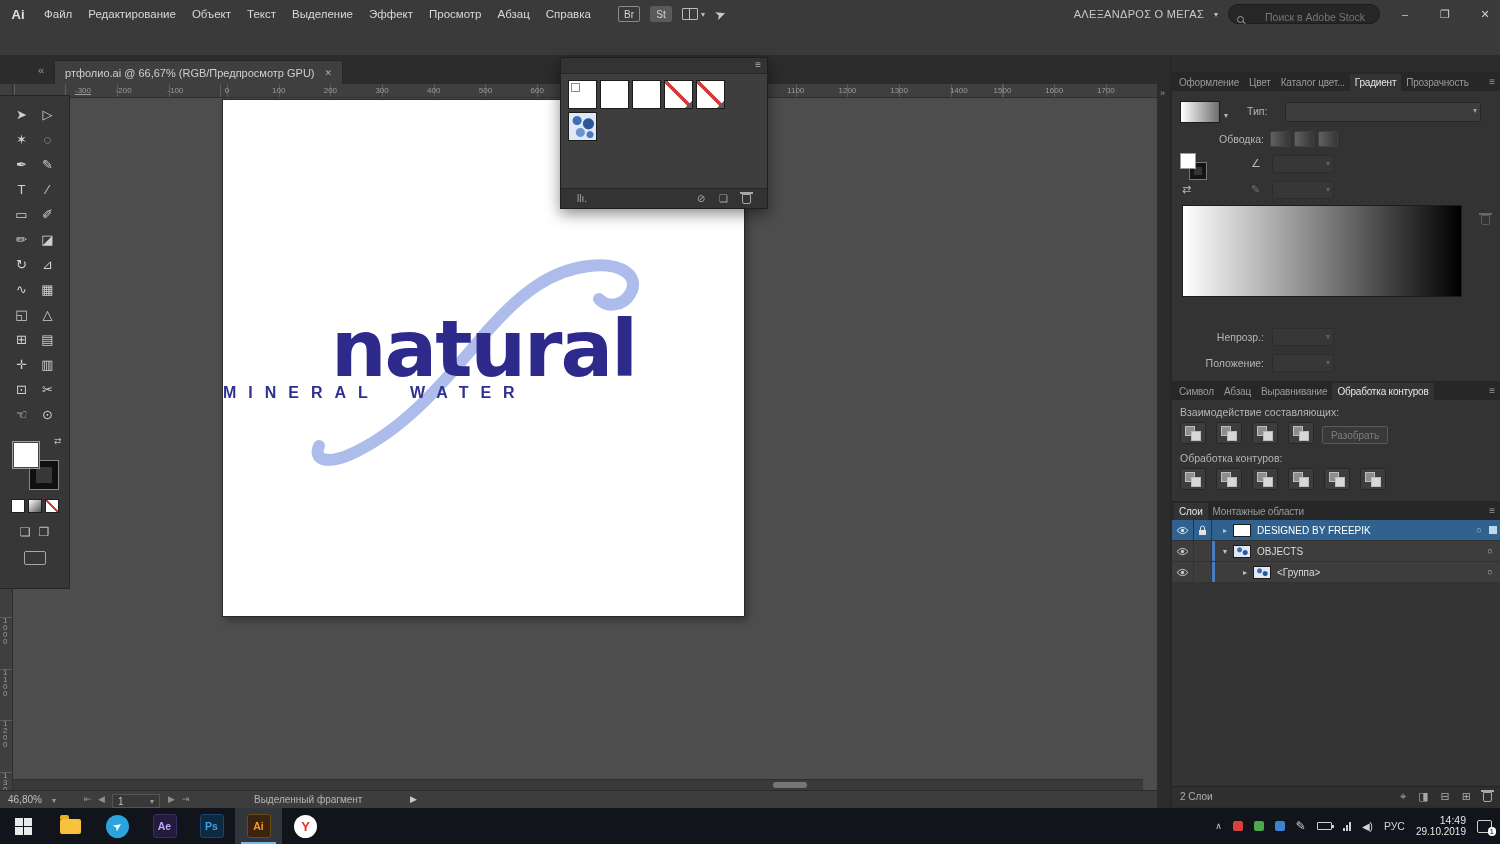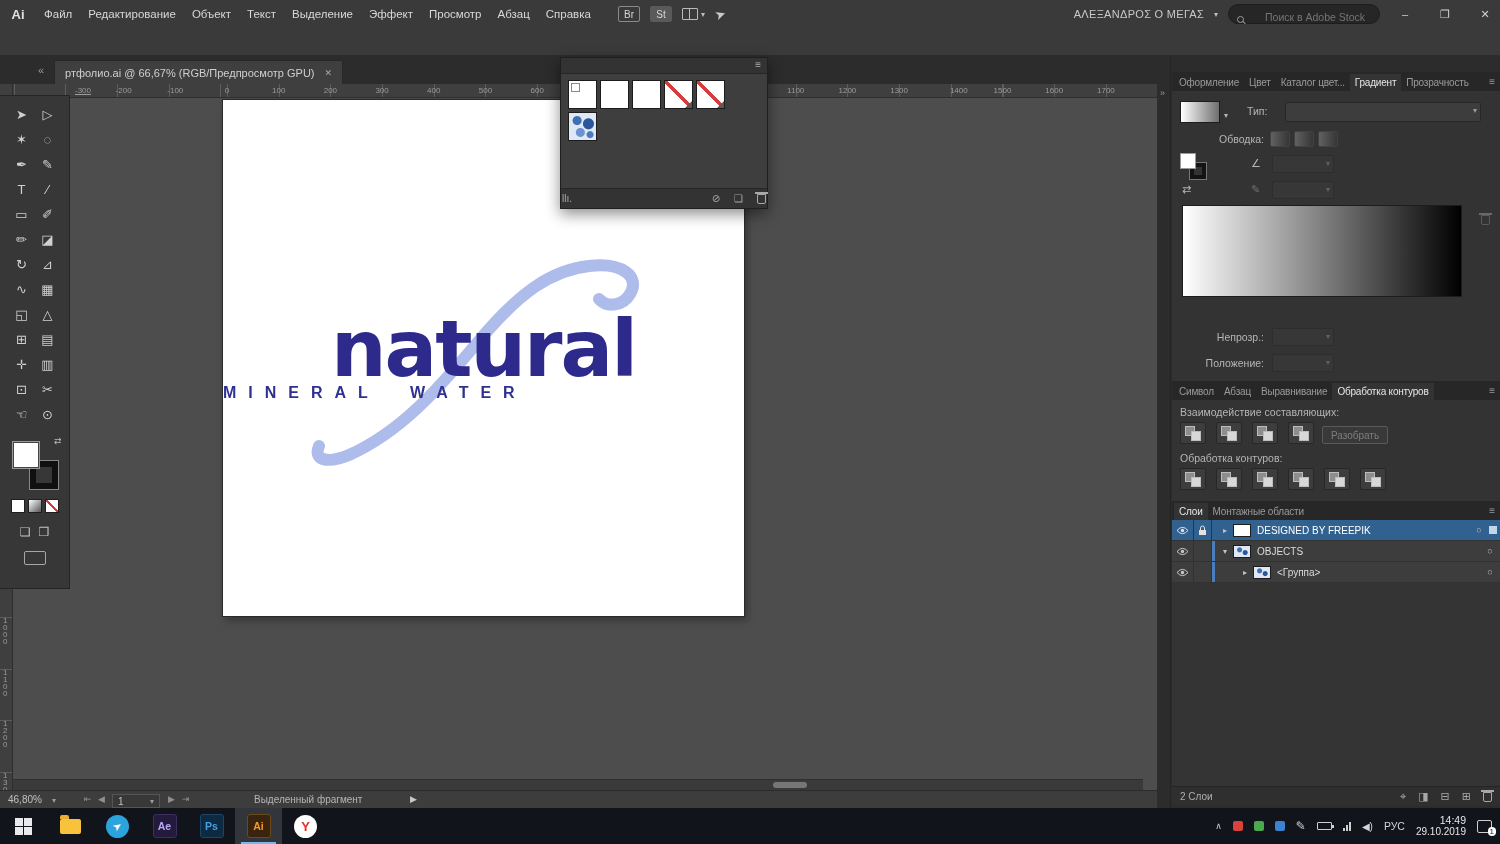--- a/index.html
+++ b/index.html
@@ -76,21 +76,21 @@
   .sw-row { display:flex; gap:3px; margin-bottom:3px; }
   .swatch { width:29px; height:29px; background:#fff; border:1px solid #1c1c1c; position:relative; }
   .swatch.none { background-image:linear-gradient(to top right,transparent 45%,#d43d3d 45%,#d43d3d 55%,transparent 55%); }
   .swatch.none::after { content:''; position:absolute; right:0; bottom:0; border-left:7px solid transparent; border-bottom:7px solid #5a5a5a; }
   .swatch.reg::before { content:''; position:absolute; left:2px; top:2px; width:7px; height:7px; border:1px solid #8a8a8a; }
   .swatch.pattern { background:
       radial-gradient(circle at 30% 28%, #3f6fb5 0 4px, transparent 5px),
       radial-gradient(circle at 72% 40%, #2a569c 0 5px, transparent 6px),
       radial-gradient(circle at 42% 72%, #6b93cf 0 4px, transparent 5px),
       radial-gradient(circle at 78% 80%, #4a7ac0 0 3px, transparent 4px), #dfe8f4; }
-  .sw-foot { position:absolute; bottom:0; left:0; right:0; height:20px; background:#333; border-top:1px solid #262626; display:flex; align-items:center; padding:0 1px; color:#a8a8a8; font-size:10px; gap:14px; }
+  .sw-foot { position:absolute; bottom:0; left:0; right:0; height:20px; background:#333; border-top:1px solid #262626; display:flex; align-items:center; padding:0 16px; color:#a8a8a8; font-size:10px; gap:14px; }
   .sw-spacer { flex:1; }
   .icon-trash { width:9px; height:10px; border:1px solid #a8a8a8; border-radius:0 0 2px 2px; position:relative; display:inline-block; }
   .icon-trash::before { content:''; position:absolute; left:-3px; right:-3px; top:-3px; height:2px; background:#a8a8a8; }
 
   
   #statusbar { position:absolute; top:790px; left:0; width:1157px; height:18px; background:#3d3d3d; border-top:1px solid #2b2b2b; font-size:10px; color:#c0c0c0; z-index:10; }
   #statusbar > * { position:absolute; top:3px; }
   .sb-caret { font-size:8px; color:#9a9a9a; }
   .ab-box { left:112px; top:1px; width:48px; height:14px; border:1px solid #555; background:#383838; display:flex; align-items:center; justify-content:space-between; padding:0 5px; }
   .sb-nav { color:#8f8f8f; font-size:9px; }

